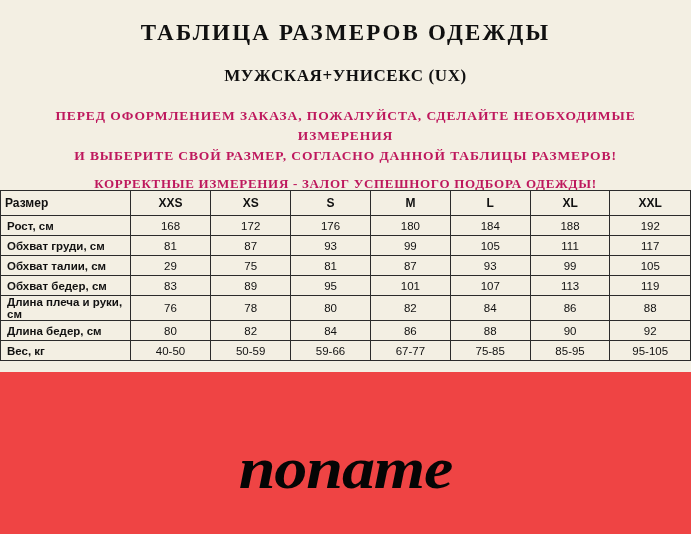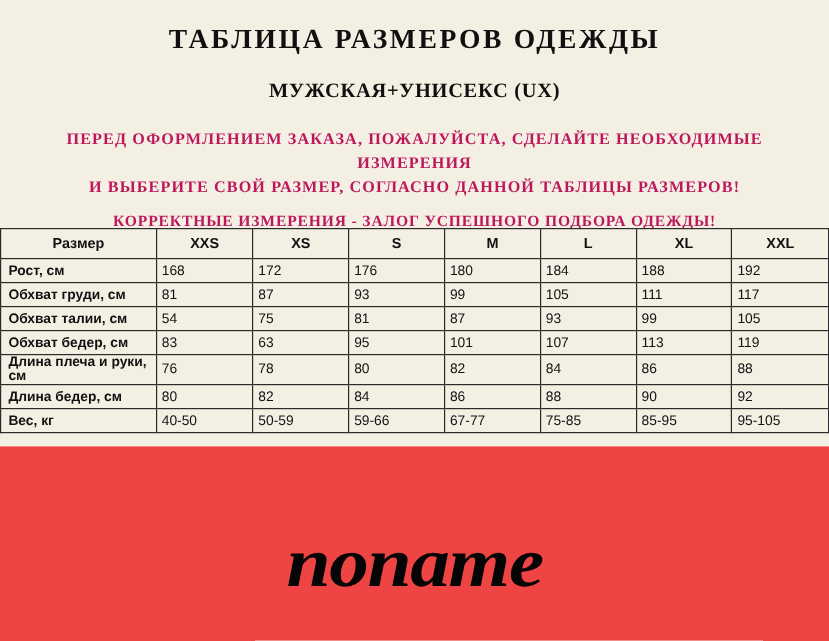--- a/index.html
+++ b/index.html
@@ -75,41 +75,41 @@
   table.size-table th,
   table.size-table td {
     border: 1px solid #2b2b2b;
     font-size: 11.5px;
     color: #111111;
     height: 19px;
     padding: 0 4px;
   }
   table.size-table th.corner {
     width: 133px;
-    text-align: center;
+    text-align: left;
     font-weight: bold;
     font-size: 12px;
     height: 24px;
   }
   table.size-table th.sizecol {
     text-align: center;
     font-weight: bold;
     font-size: 12px;
     height: 24px;
     width: 79px;
   }
   table.size-table td.rowlabel {
     text-align: left;
     font-weight: bold;
     font-size: 11.5px;
     padding-left: 6px;
     margin-top: 20px;
   }
   table.size-table td.val {
-    text-align: left;
+    text-align: center;
     font-weight: normal;
   }
   .bottom-section {
     position: absolute;
     left: 0;
     top: 372px;
     width: 691px;
     height: 162px;
     background: #ef4444;
   }
@@ -173,32 +173,32 @@
           <td class="val">81</td>
           <td class="val">87</td>
           <td class="val">93</td>
           <td class="val">99</td>
           <td class="val">105</td>
           <td class="val">111</td>
           <td class="val">117</td>
         </tr>
         <tr>
           <td class="rowlabel">Обхват талии, см</td>
-          <td class="val">54</td>
+          <td class="val">29</td>
           <td class="val">75</td>
           <td class="val">81</td>
           <td class="val">87</td>
           <td class="val">93</td>
           <td class="val">99</td>
           <td class="val">105</td>
         </tr>
         <tr>
           <td class="rowlabel">Обхват бедер, см</td>
           <td class="val">83</td>
-          <td class="val">63</td>
+          <td class="val">89</td>
           <td class="val">95</td>
           <td class="val">101</td>
           <td class="val">107</td>
           <td class="val">113</td>
           <td class="val">119</td>
         </tr>
         <tr>
           <td class="rowlabel">Длина плеча и руки, см</td>
           <td class="val">76</td>
           <td class="val">78</td>

